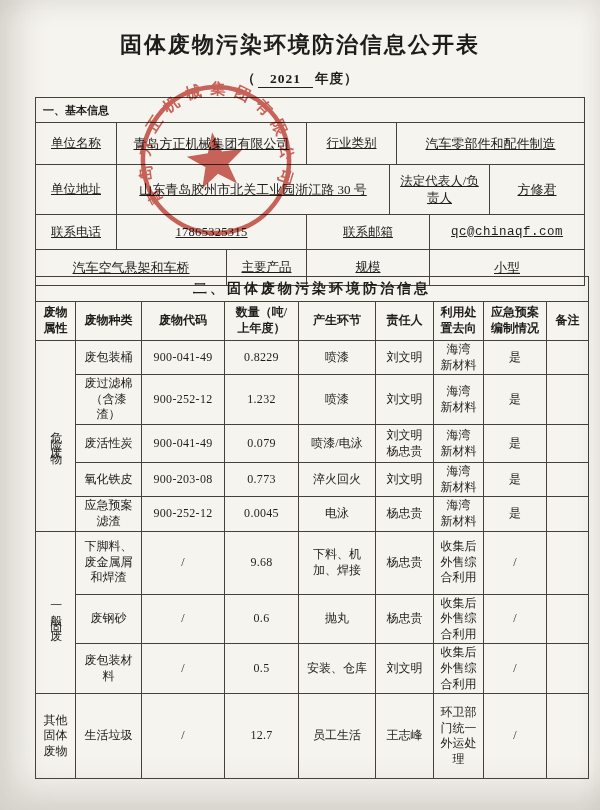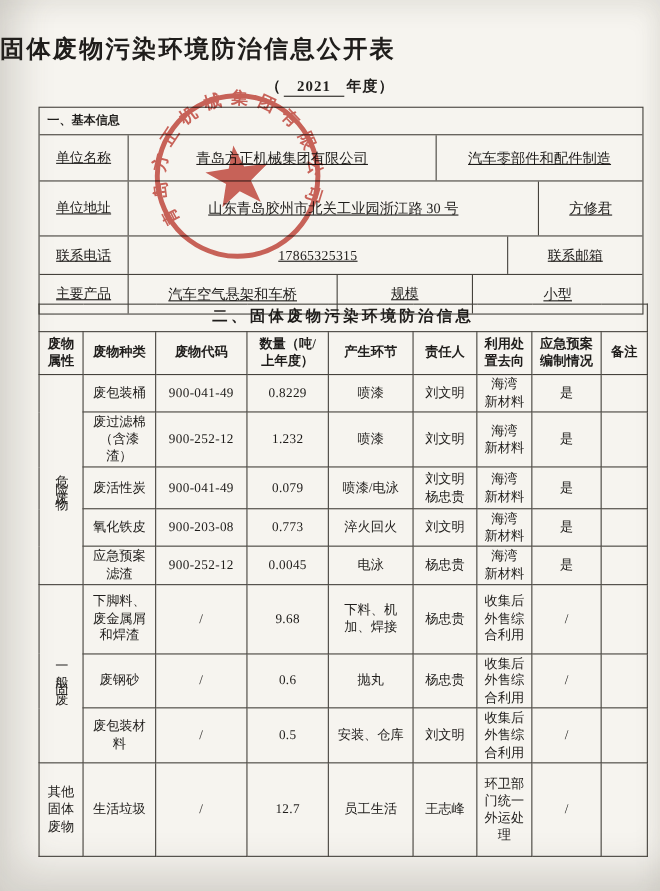--- a/index.html
+++ b/index.html
@@ -10,21 +10,21 @@
     color:#1f1d1b;
     background:#f6f4ef;
     overflow:hidden;
   }
   .vignette{
     position:absolute;inset:0;pointer-events:none;z-index:5;
     box-shadow:inset 16px -20px 34px rgba(70,64,56,.18), inset -6px 10px 20px rgba(70,64,56,.07);
   }
   .title{
     position:absolute;top:30px;left:0;width:100%;
-    font-size:22px;font-weight:bold;letter-spacing:2px;
+    text-align:center;font-size:22px;font-weight:bold;letter-spacing:2px;
   }
   .subtitle{
     position:absolute;top:70px;left:0;width:100%;
     text-align:center;font-size:13.5px;font-weight:bold;letter-spacing:1px;
   }
   .subtitle .year{
     display:inline-block;border-bottom:1.5px solid #25231f;
     padding:0 12px;margin:0 2px;font-weight:bold;
   }
   
@@ -88,38 +88,42 @@
 <div class="title">固体废物污染环境防治信息公开表</div>
 
 <div class="subtitle"><span>（</span><span class="year">2021</span><span>年度）</span></div>
 
 <div class="t1">
   <div class="t1-head">一、基本信息</div>
 
   <div class="t1-row h42">
     <div class="cell lab w80">单位名称</div>
     <div class="cell grow">青岛方正机械集团有限公司</div>
+    <div class="cell lab w90">行业类别</div>
     <div class="cell w188">汽车零部件和配件制造</div>
   </div>
 
   <div class="t1-row h50">
     <div class="cell lab w80">单位地址</div>
     <div class="cell grow">山东青岛胶州市北关工业园浙江路 30 号</div>
+    <div class="cell lab w100">法定代表人/负
+责人</div>
     <div class="cell w95">方修君</div>
   </div>
 
   <div class="t1-row h35">
     <div class="cell lab w80">联系电话</div>
     <div class="cell grow num">17865325315</div>
     <div class="cell lab w123">联系邮箱</div>
+    <div class="cell w155 mono">qc@chinaqf.com</div>
   </div>
 
   <div class="t1-row h35">
+    <div class="cell grow">汽车空气悬架和车桥</div>
     <div class="cell lab w80">主要产品</div>
-    <div class="cell grow">汽车空气悬架和车桥</div>
     <div class="cell lab w123">规模</div>
     <div class="cell w155">小型</div>
   </div>
 </div>
 
 <table class="t2">
   <colgroup>
     <col style="width:40px">
       <col style="width:66px">
       <col style="width:83px">

